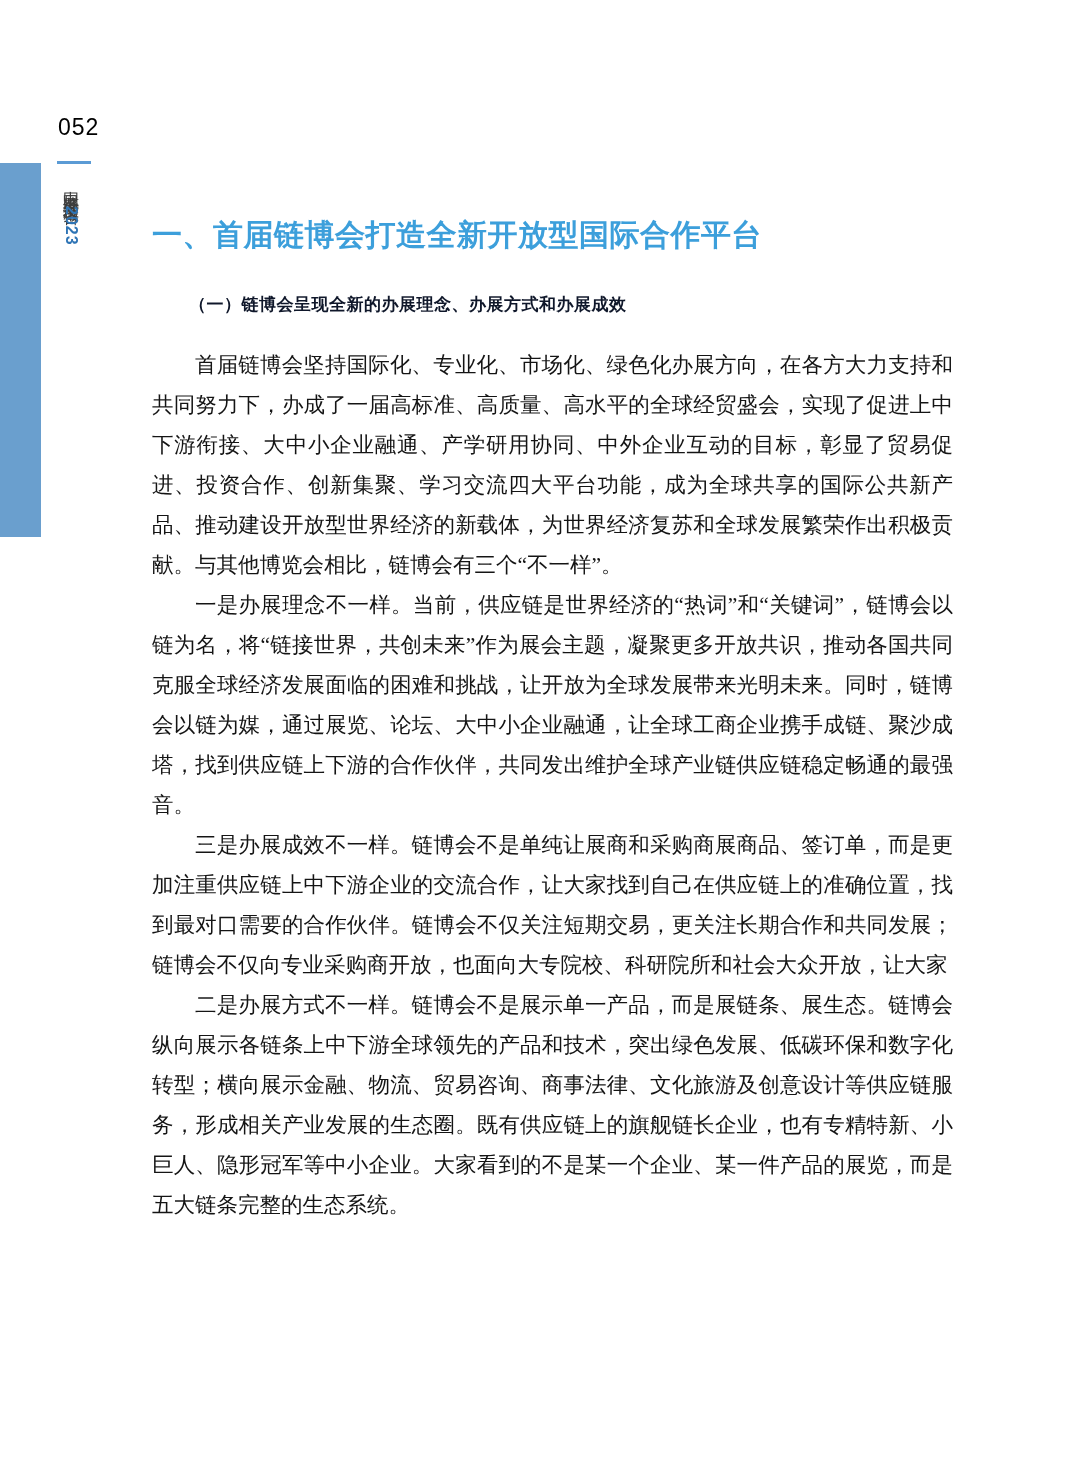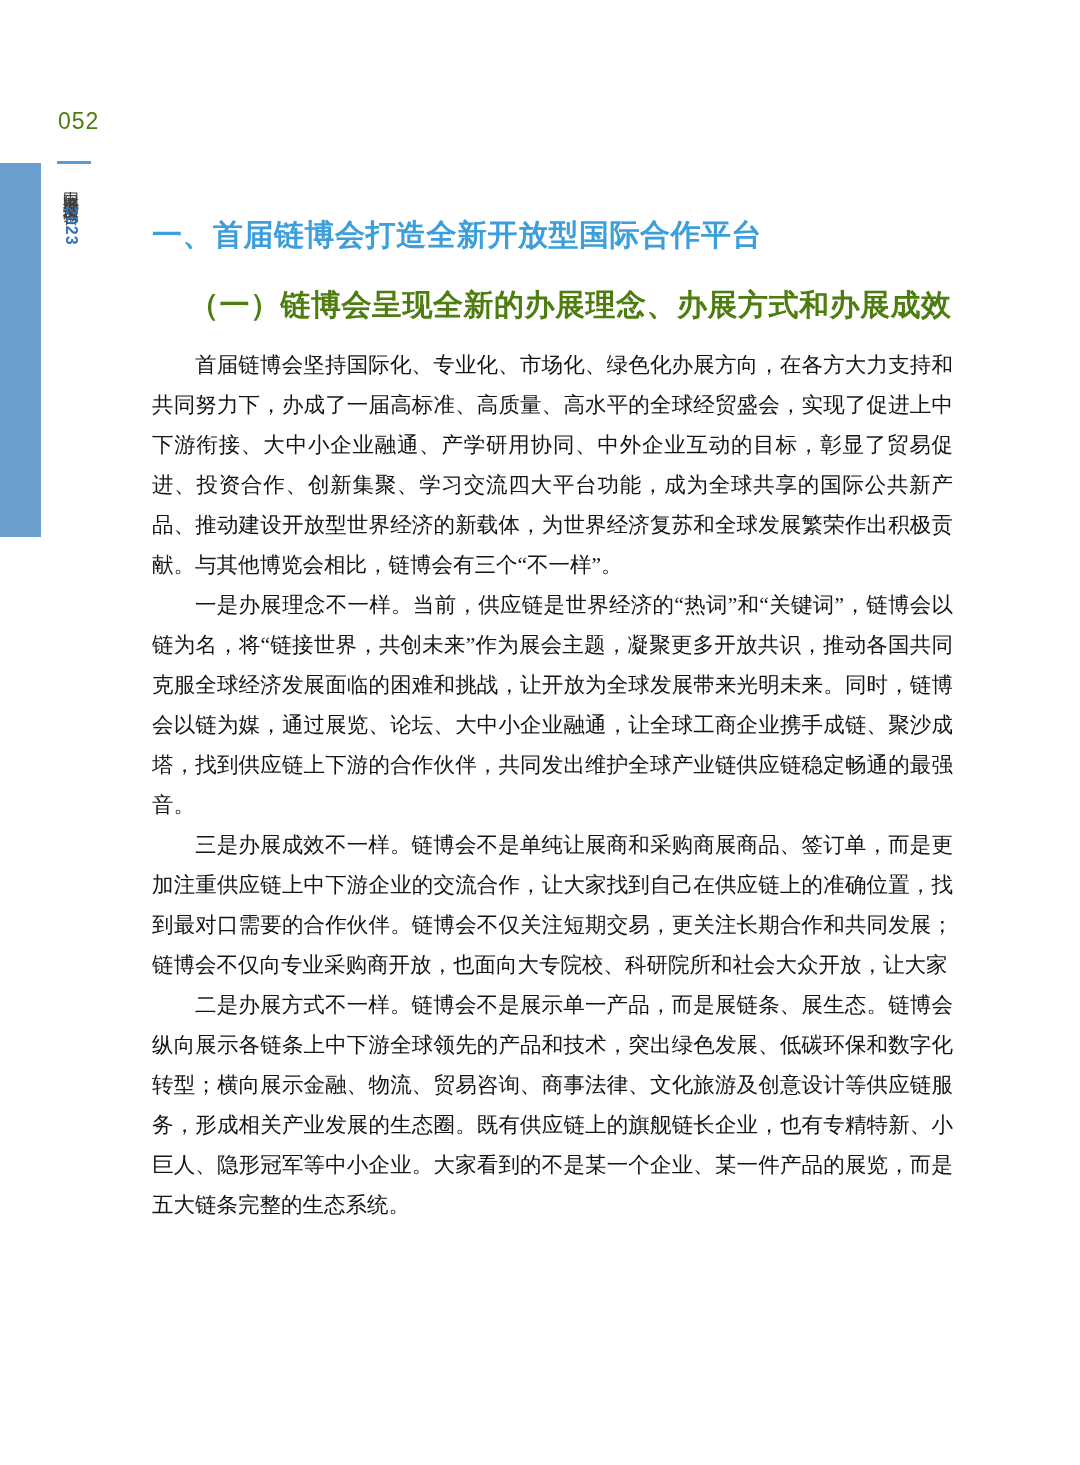--- a/index.html
+++ b/index.html
@@ -21,24 +21,24 @@
     position: absolute;
     left: 0;
     top: 163px;
     width: 41px;
     height: 374px;
     background: #6A9FCE;
   }
   .page-number {
     position: absolute;
     left: 58px;
-    top: 108px;
+    top: 114px;
     font-family: "Liberation Sans", "DejaVu Sans", sans-serif;
     font-size: 23px;
-    color: #4d7c0f;
+    color: #000000;
     letter-spacing: 1px;
   }
   .header-rule {
     position: absolute;
     left: 57px;
     top: 161px;
     width: 34px;
     height: 3px;
     background: #5B9BD5;
   }
@@ -80,23 +80,23 @@
   p.body-par {
     font-size: 21.5px;
     line-height: 40px;
     margin: 0;
     text-align: justify;
     text-indent: 2em;
     color: #141414;
   }
   .section-heading {
     font-family: "Liberation Sans", "DejaVu Sans", sans-serif;
-    font-size: 30px;
+    font-size: 17px;
     font-weight: bold;
-    color: #4d7c0f;
+    color: #0f172a;
     line-height: 36px;
     margin: 21px 0 22px 37px;
     letter-spacing: 0.5px;
   }
 </style>
 </head>
 <body>
 
 <div class="blue-bar"></div>
 <div class="page-number">052</div>

